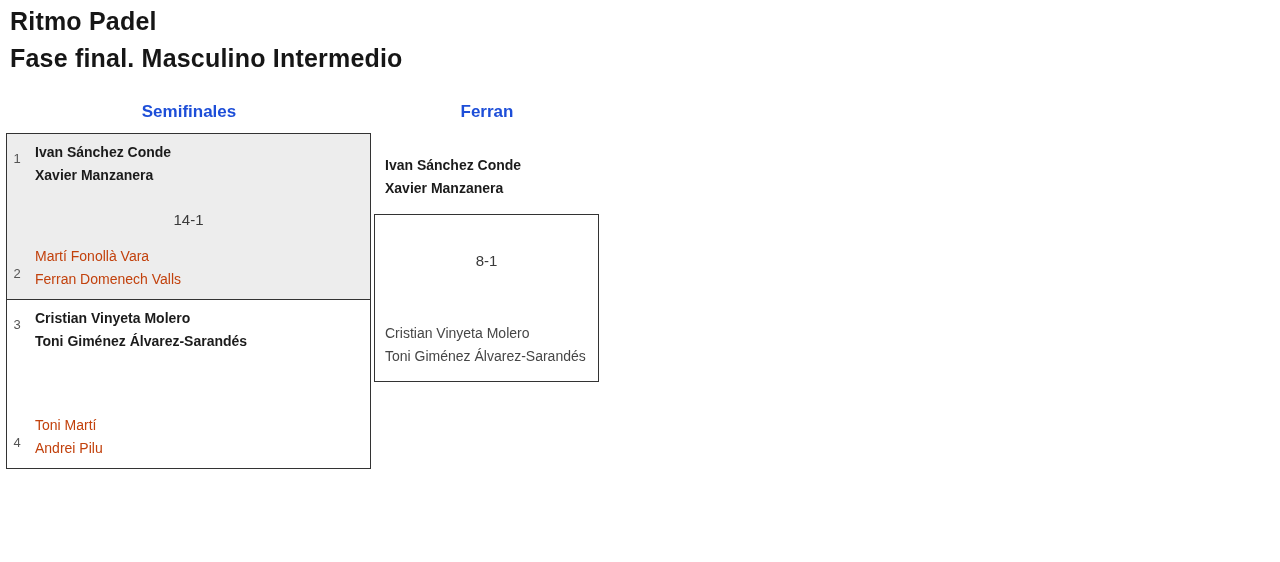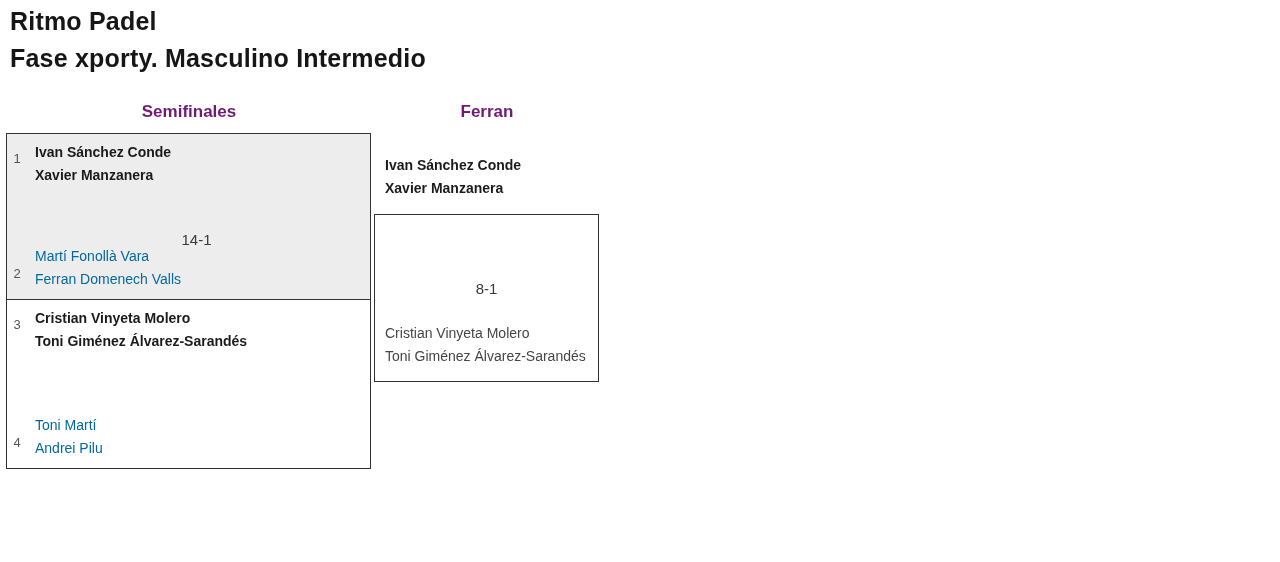--- a/index.html
+++ b/index.html
@@ -16,58 +16,58 @@
   .dot { position:absolute; border-radius:50%; }
   .dot-blue-sm  { left:10px; top:11px; width:15px; height:15px; background:var(--brand-blue,#2BA9E0); }
   .dot-green-lg { left:33px; top:2px;  width:27px; height:27px; background:var(--brand-green,#72BC27); }
   .dot-orange   { left:18px; top:28px; width:21px; height:21px; background:var(--brand-orange,#E8780D); }
   .dot-blue-lg  { left:0px;  top:42px; width:22px; height:22px; background:var(--brand-blue,#2BA9E0); }
   .dot-green-sm { left:36px; top:43px; width:16px; height:16px; background:var(--brand-green,#72BC27); }
   .brand { position:absolute; left:59px; top:-7px; font-size:52px; font-weight:700;
            letter-spacing:-2px; color:var(--brand-green,#72BC27); }
 
   
-  .round-header { position:absolute; top:96px; font-size:17px; font-weight:700; color:#701a75; text-align:center; }
+  .round-header { position:absolute; top:96px; font-size:17px; font-weight:700; color:#1d4ed8; text-align:center; }
   .rh-semis { left:0; width:370px; }
   .rh-final { left:370px; width:226px; }
 
   
   .sf-column { position:absolute; left:0; top:127px; width:369px; }
   .match { position:relative; border:1px solid var(--border,#333); }
   .match-1 { height:167px; background:var(--match-alt-bg,#EDEDED); }
   .match-2 { height:170px; margin-top:-1px; background:#ffffff; }
 
-  .team { position:absolute; left:24px; font-size:14px; line-height:19px; color:#0369a1; }
+  .team { position:absolute; left:24px; font-size:14px; line-height:19px; color:#c2410c; }
   .team.winner { font-weight:700; color:#1b1b1b; }
   .team-top { top:5px; }
   .team-bottom { bottom:6px; }
   .seed { position:absolute; left:2px; width:16px; text-align:center; font-size:13px; color:#555; }
   .seed-top { top:15px; }
   .seed-bottom { bottom:16px; }
-  .score { position:absolute; left:8px; top:74px; width:100%; text-align:center;
-           font-size:15px; line-height:19px; color:#3a3a3a;margin-top:20px; }
+  .score { position:absolute; left:0; top:74px; width:100%; text-align:center;
+           font-size:15px; line-height:19px; color:#3a3a3a; }
 
   
   .final-box { position:absolute; left:370px; top:210px; width:225px; height:168px;
                border:1px solid var(--border,#333); background:transparent; }
   .final-team { position:absolute; left:377px; font-size:14px; line-height:19px; }
   .final-winner { top:148px; font-weight:700; color:#1b1b1b; }
   .final-loser { top:316px; width:217px; overflow:hidden; color:#464646; }
   .final-loser .pline { white-space:nowrap; }
   .final-score { position:absolute; left:370px; top:245px; width:225px; text-align:center;
-                 font-size:15px; line-height:19px; color:#3a3a3a;margin-top:28px; }
+                 font-size:15px; line-height:19px; color:#3a3a3a; }
 </style>
 </head>
 <body>
 
 <div class="page">
 
   <div class="titleblock">
     <div class="title">Ritmo Padel</div>
-    <div class="subtitle">Fase xporty. Masculino Intermedio</div>
+    <div class="subtitle">Fase final. Masculino Intermedio</div>
   </div>
 
 
   <div class="round-header rh-semis">Semifinales</div>
   <div class="round-header rh-final">Ferran</div>
 
   <div class="sf-column">
 
     <div class="match match-1">
       <div class="seed seed-top">1</div>

